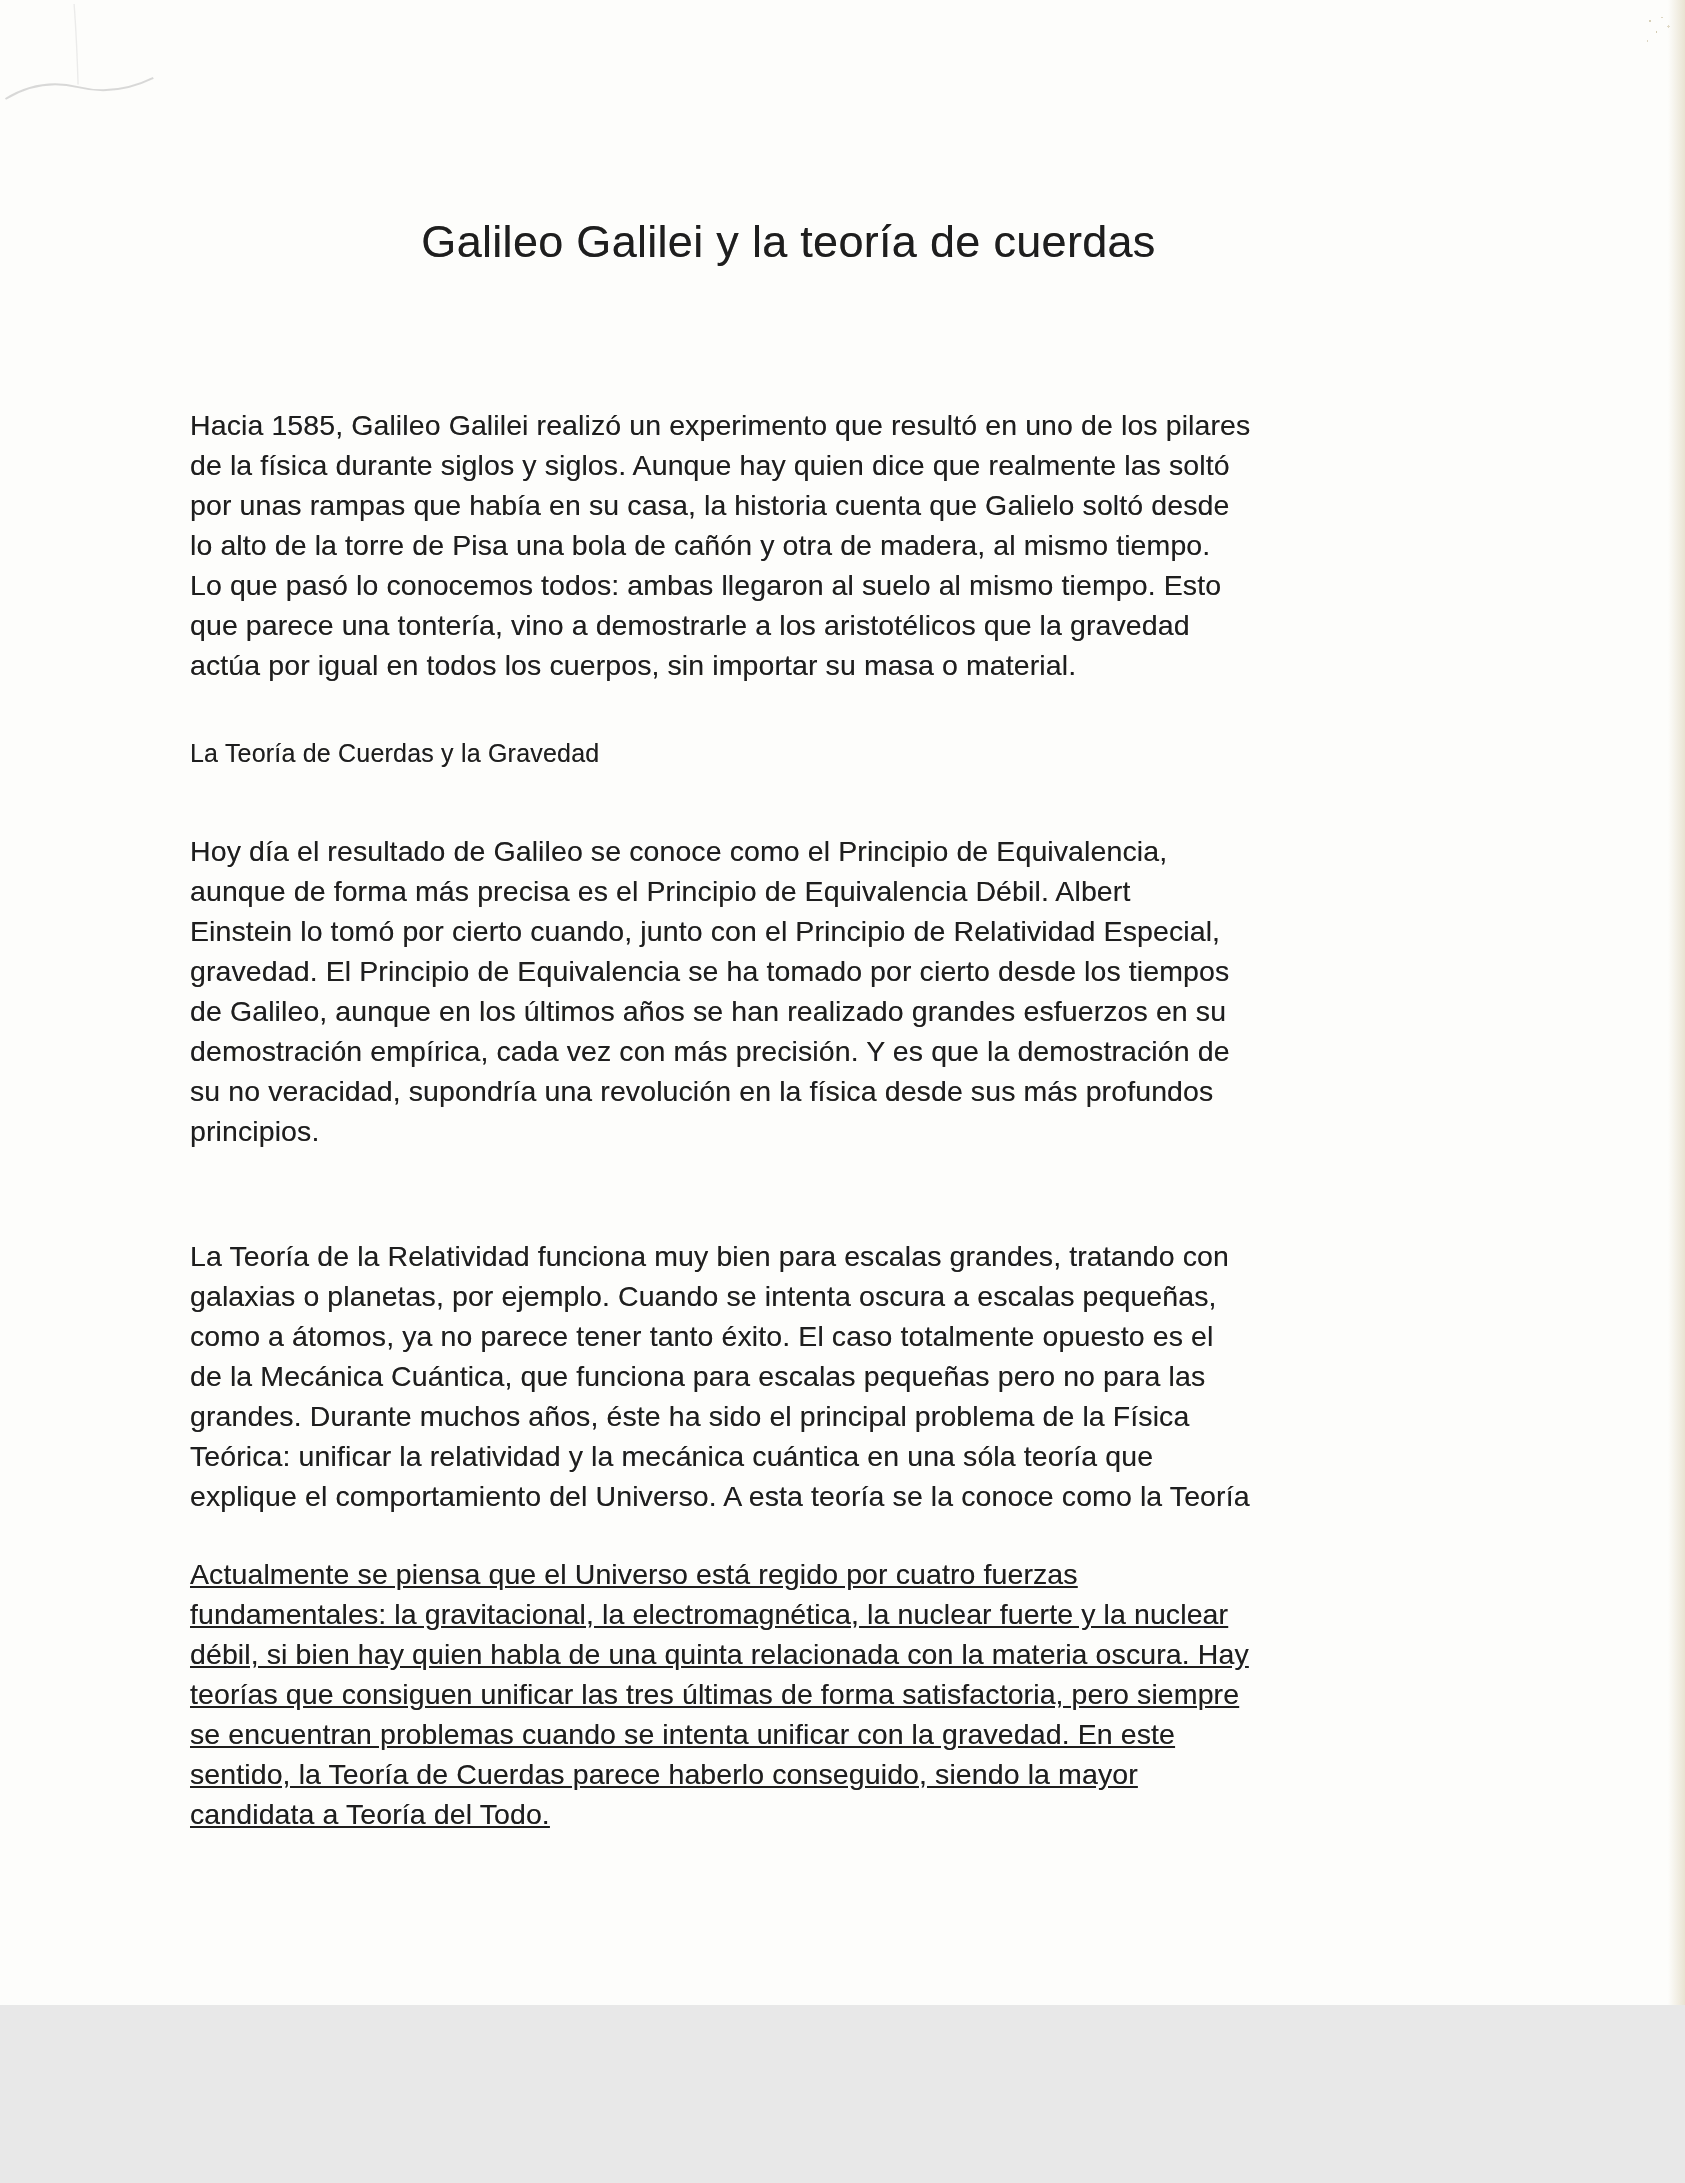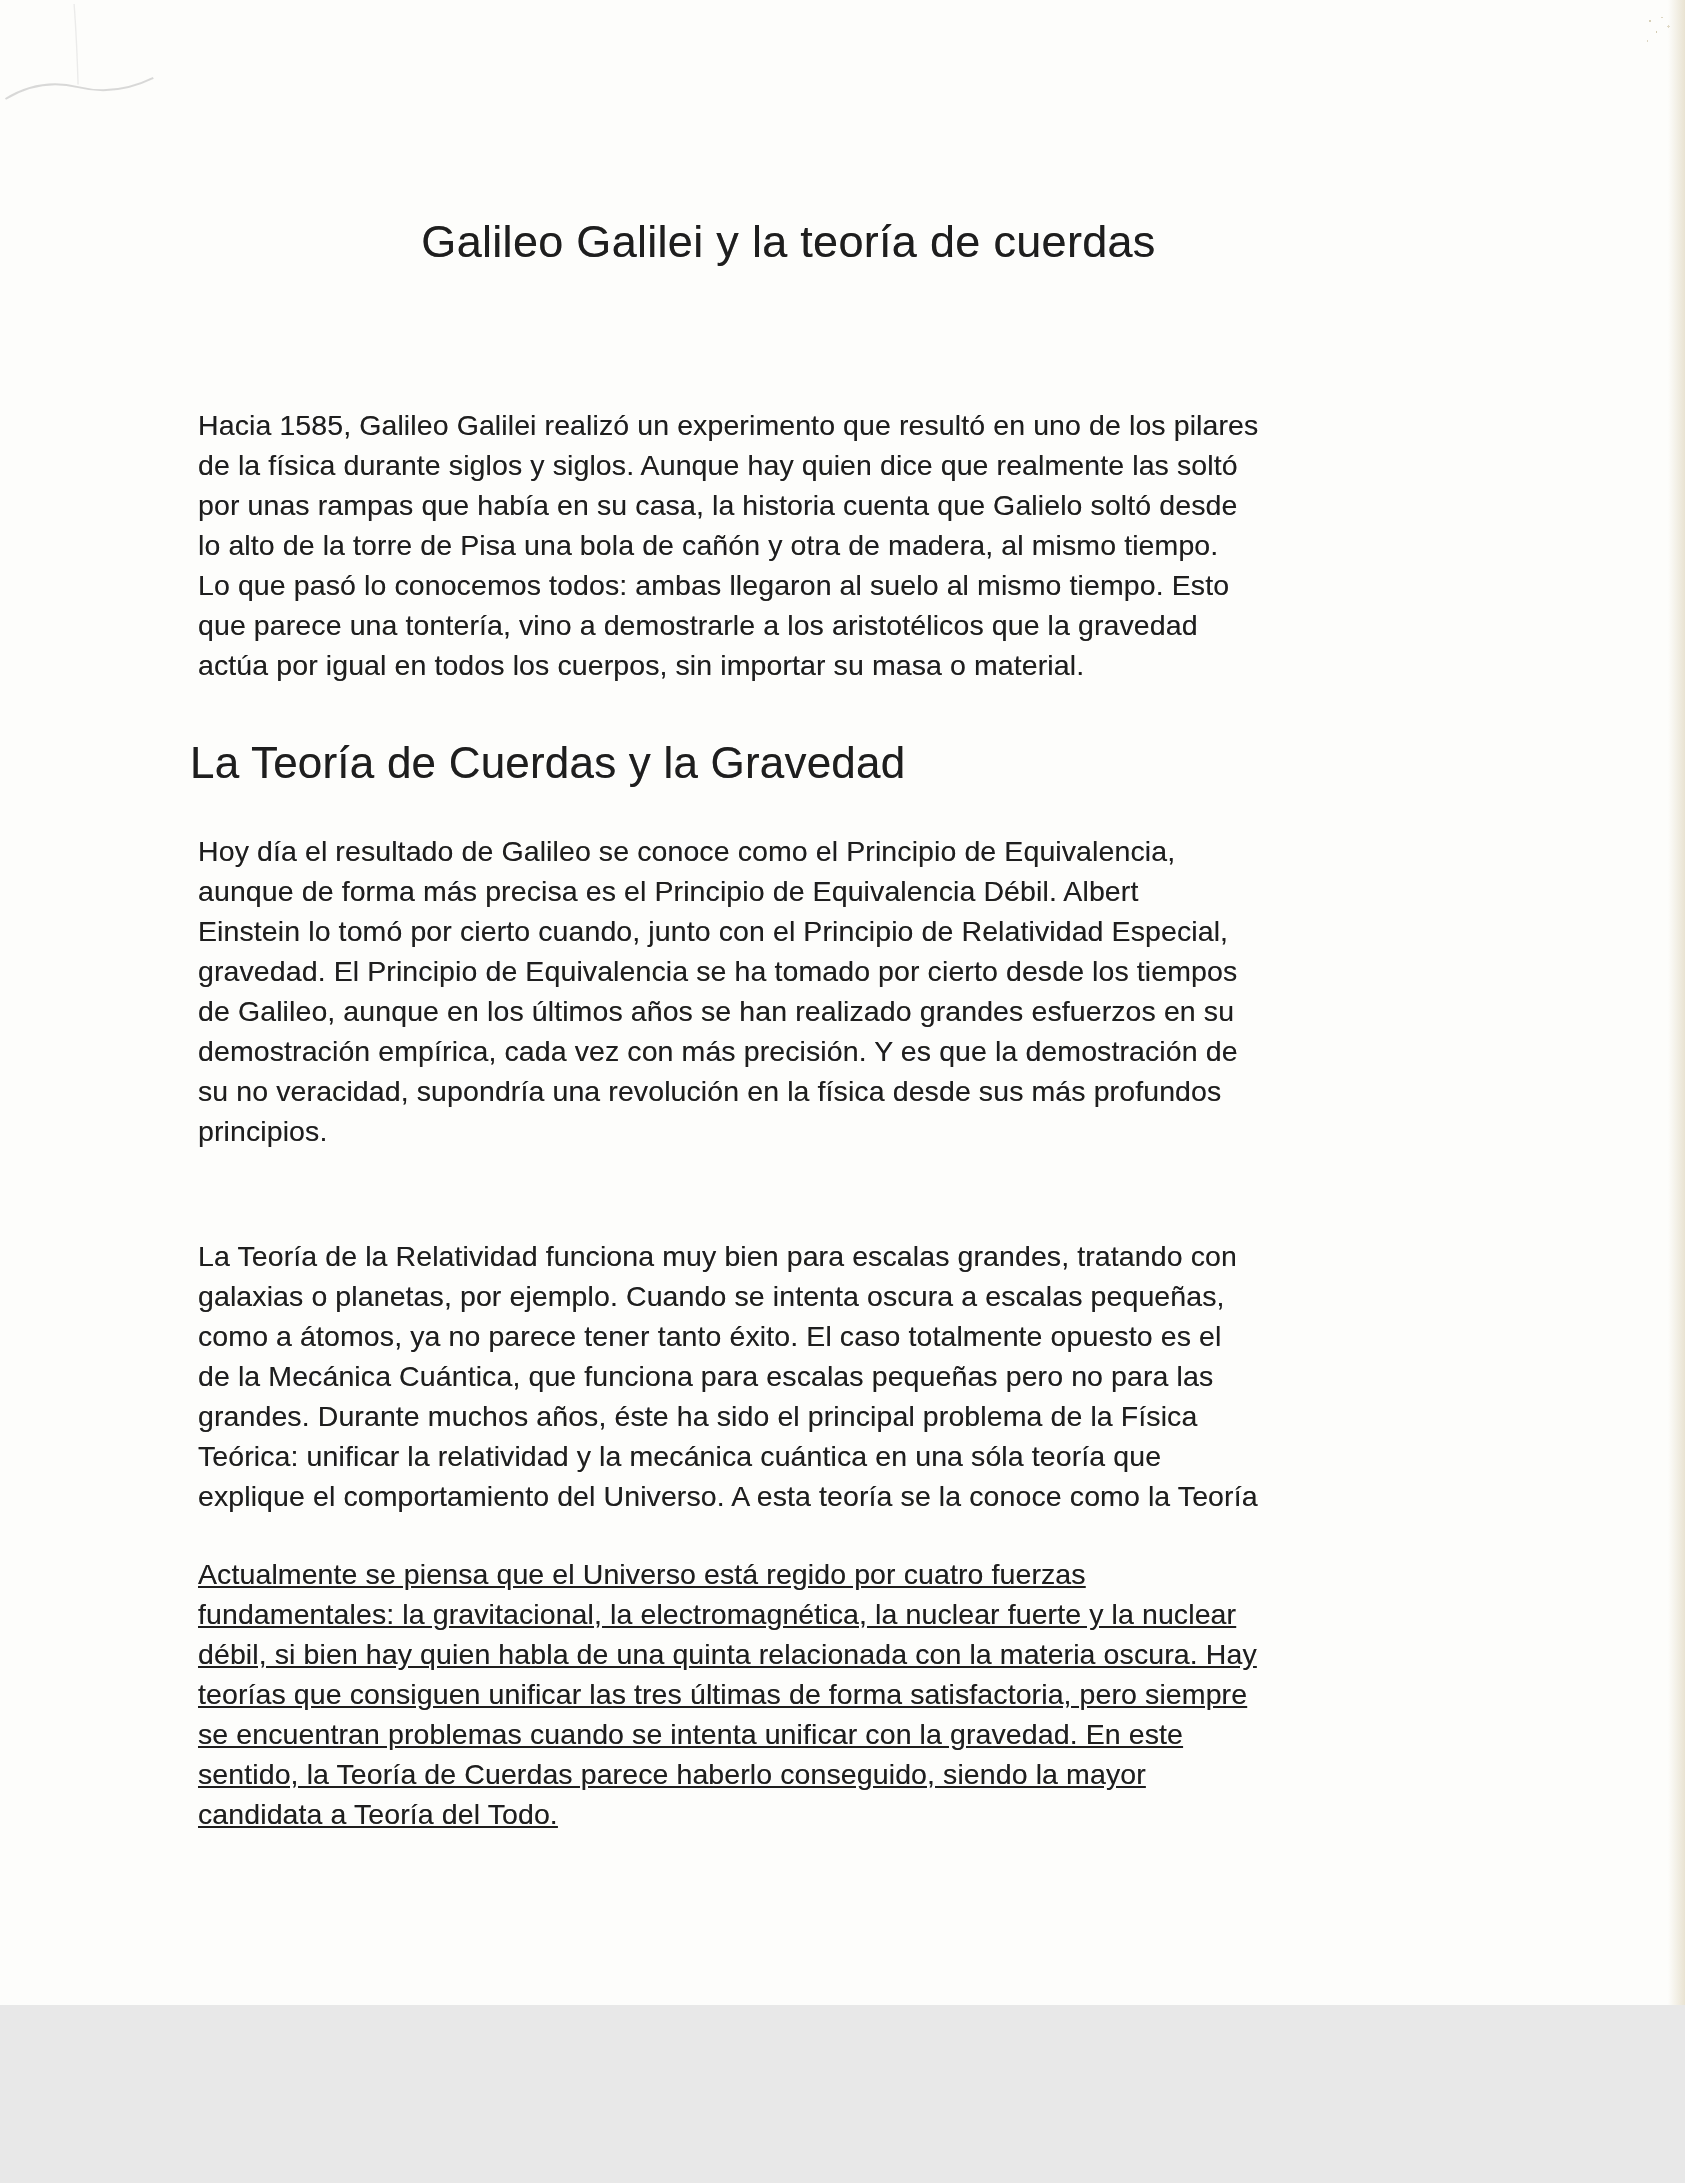--- a/index.html
+++ b/index.html
@@ -24,26 +24,26 @@
       radial-gradient(circle 1.3px at 5.3px 29px,#d6cdb4 60%,transparent 61%);
   }
   .crease{position:absolute;left:0;top:0;pointer-events:none;}
   
   .title{
     position:absolute;top:217px;left:189px;width:1199px;
     text-align:center;font-size:45px;line-height:1.1;font-weight:400;
     letter-spacing:0.3px;text-shadow:0 0 0.5px rgba(25,25,25,.55);
   }
   .h2{
-    position:absolute;left:190px;top:741px;font-size:44px;line-height:1;
+    position:absolute;left:190px;top:741px;font-size:25px;line-height:1;
     font-weight:400;letter-spacing:0.2px;text-shadow:0 0 0.5px rgba(25,25,25,.5);
   }
   .para{
     position:absolute;left:190px;font-size:28.5px;line-height:40px;
-    letter-spacing:0.1px;text-shadow:0 0 0.4px rgba(25,25,25,.5);margin-left:8px;
+    letter-spacing:0.1px;text-shadow:0 0 0.4px rgba(25,25,25,.5);
   }
   .para .line{white-space:nowrap;}
   .p1{top:405px;}
   .p2{top:831px;}
   .p3{top:1236px;}
   .p4{top:1554px;text-decoration:underline;}
   
   .ink{position:absolute;color:#3c4da6;font-family:"DejaVu Sans", sans-serif;}
   .hw-ma{left:18.5px;top:2068px;font-size:68px;transform:rotate(-1.5deg) skewX(-2deg);opacity:.92;}
   .hw-quillo{left:501px;top:2051px;font-size:65px;transform:rotate(-2deg) skewX(-4deg);opacity:.9;}

